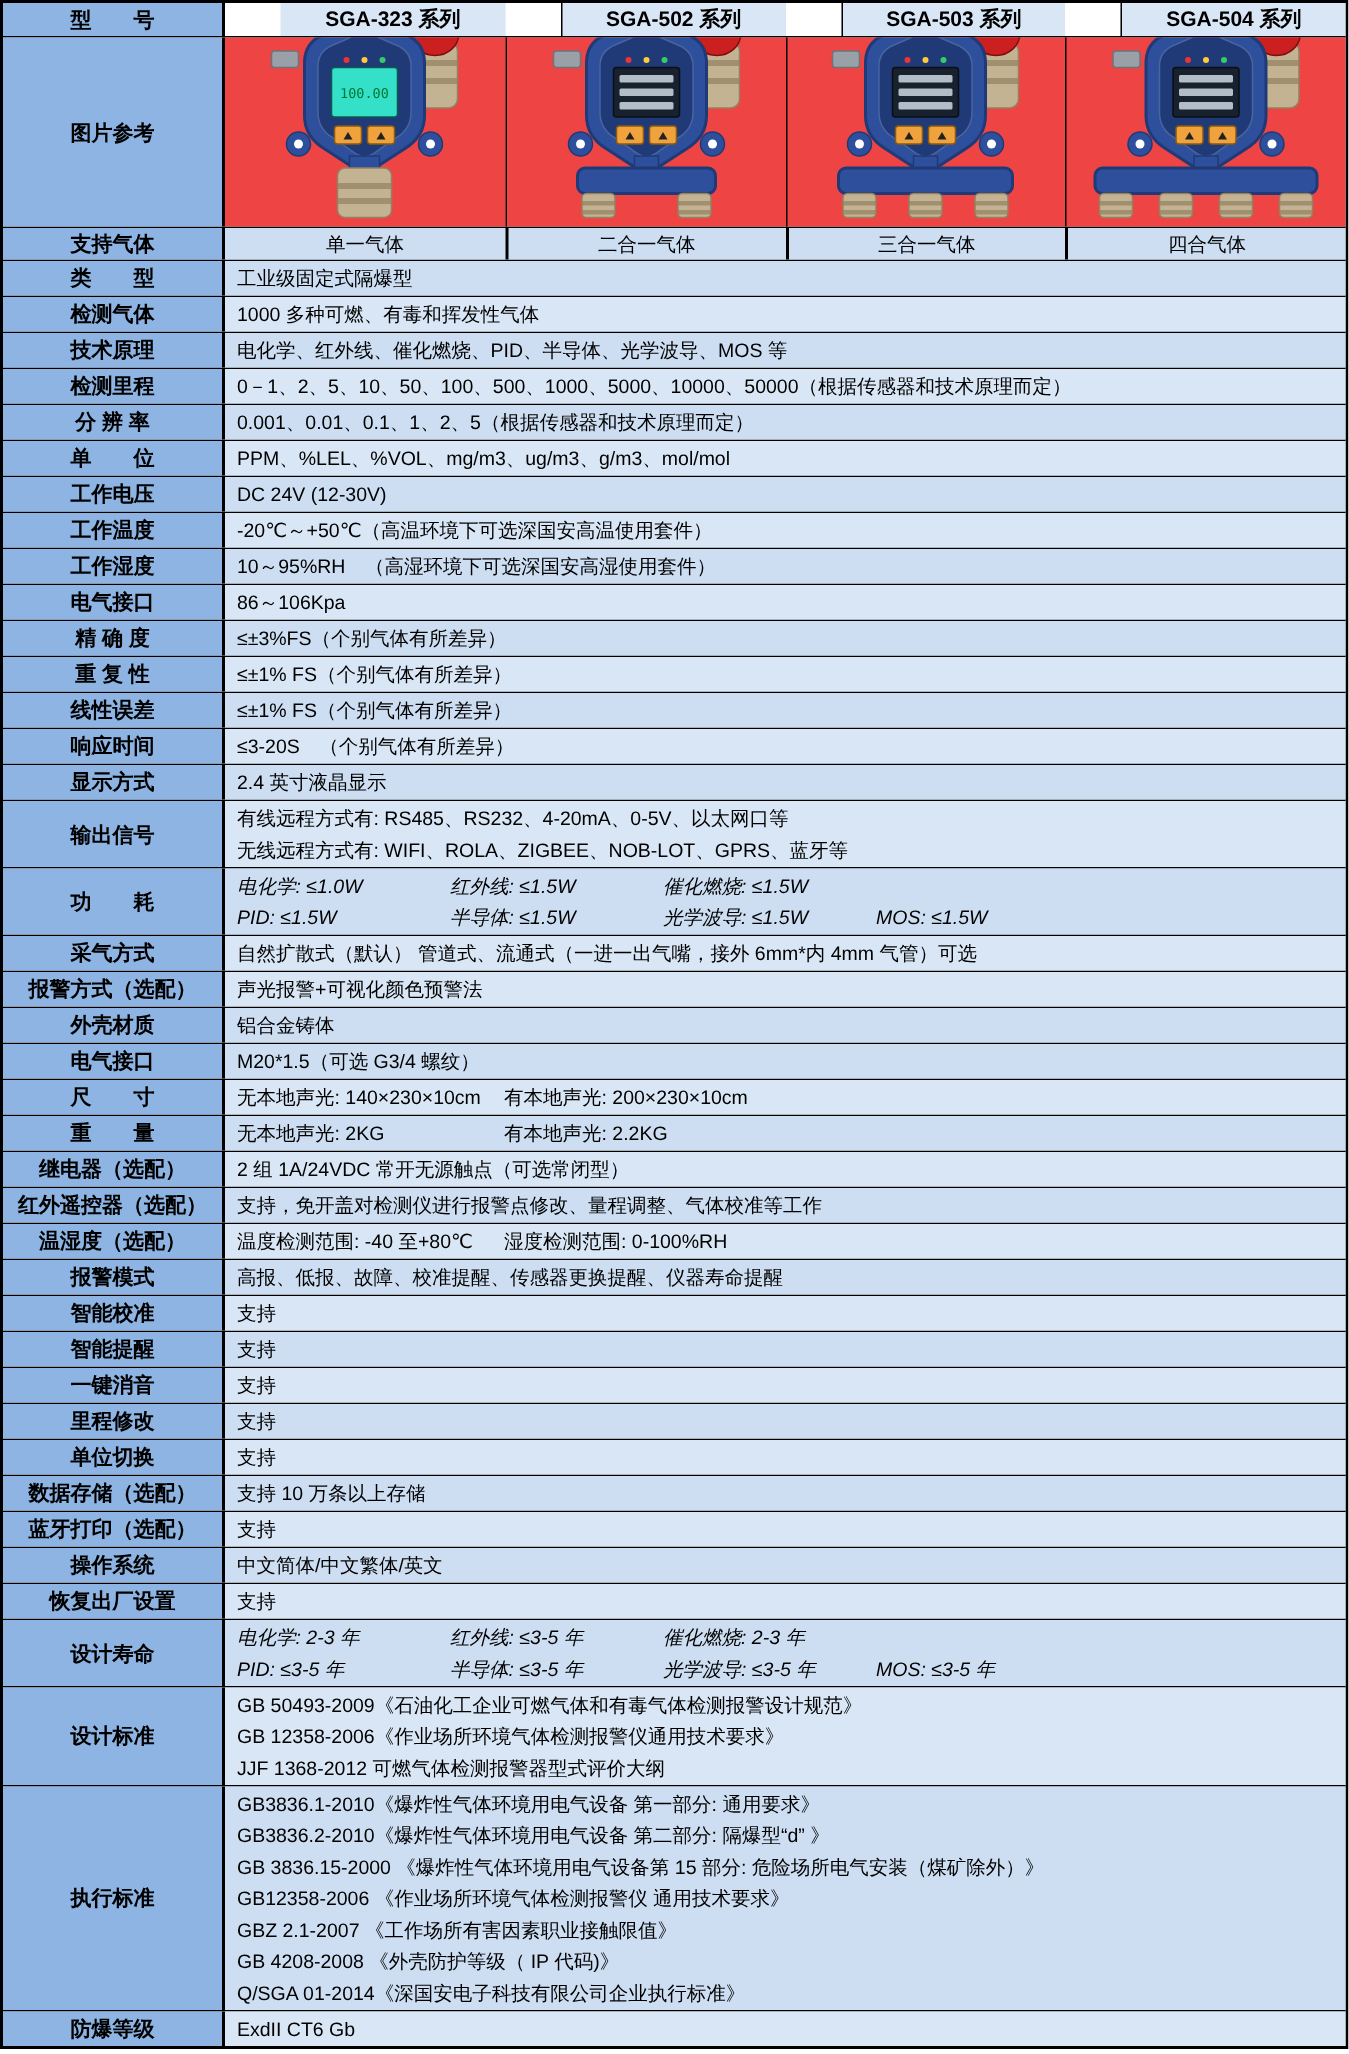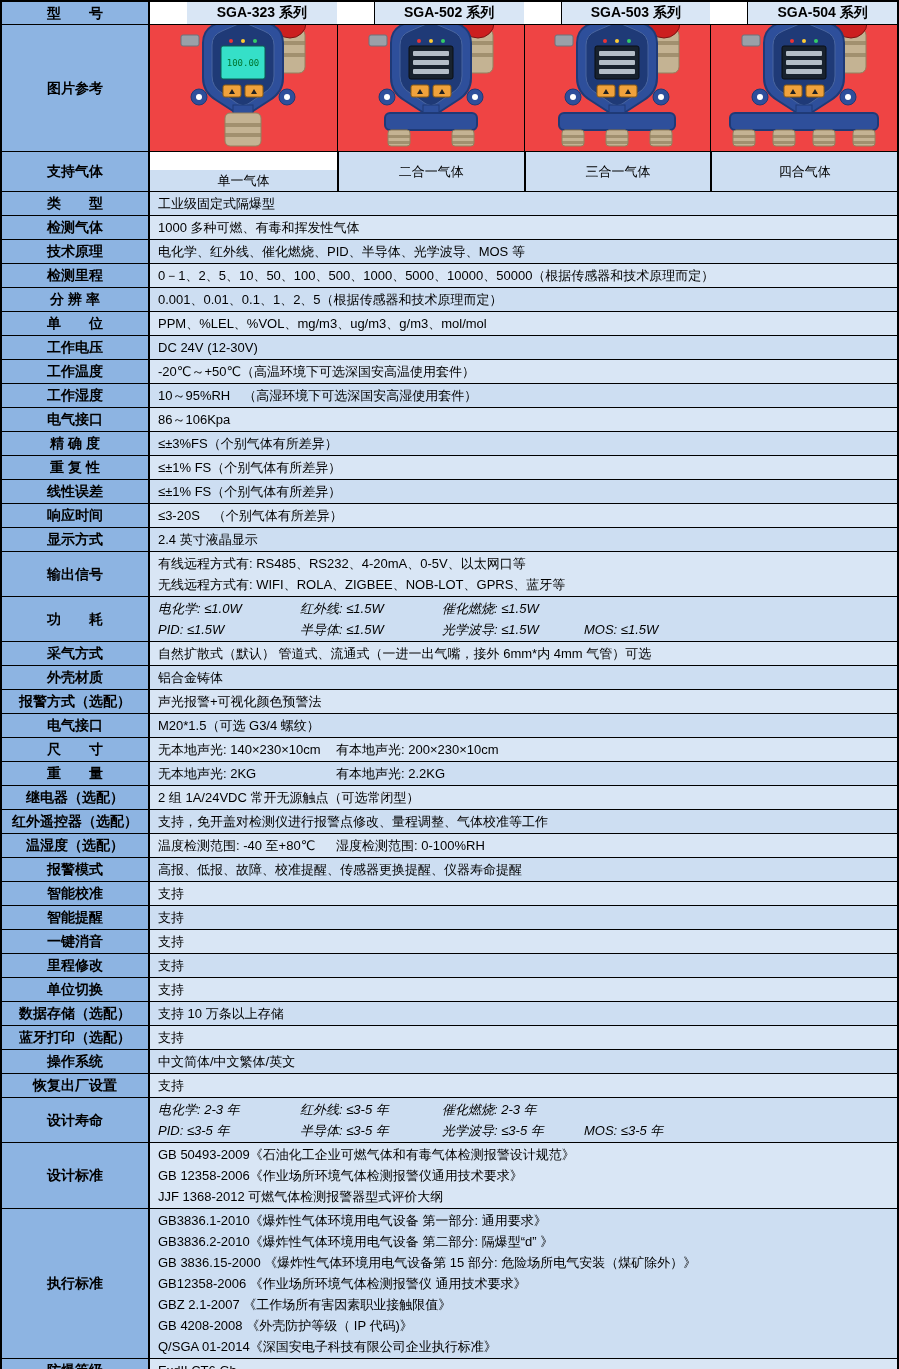--- a/index.html
+++ b/index.html
@@ -31,21 +31,21 @@
   .image-row .image-cell{
     background:#ef4444;border-left:1px solid #000;
     display:flex;align-items:flex-end;justify-content:center;height:126px;overflow:hidden;
   }
   .image-row .image-cell:nth-child(2){border-left:none;}
   .gas-cell{
     background:var(--value-bg,#cddef2);
     font-size:13px;display:flex;align-items:center;justify-content:center;
     border-left:2px solid #000000;min-height:21px;
   }
-  .gas-cell:nth-child(2){border-left:none;margin-top:18px;}
+  .gas-cell:nth-child(2){border-left:none;}
   .line{line-height:21px;white-space:nowrap;}
   .seg{display:inline-block;}
   .seg2{min-width:178px;}
   .seg3{min-width:142px;font-style:italic;}
 </style>
 </head>
 <body>
 
 <div class="spec-table">
 
@@ -323,30 +323,30 @@
           <div class="line"><span class="seg seg3">电化学: ≤1.0W</span><span class="seg seg3">红外线: ≤1.5W</span><span class="seg seg3">催化燃烧: ≤1.5W</span></div>
           <div class="line"><span class="seg seg3">PID: ≤1.5W</span><span class="seg seg3">半导体: ≤1.5W</span><span class="seg seg3">光学波导: ≤1.5W</span><span class="seg seg3">MOS: ≤1.5W</span></div>
         </div>
       </div>
       <div class="trow alt">
         <div class="label-cell">采气方式</div>
         <div class="value-cell">
           <div class="line"><span class="seg">自然扩散式（默认） 管道式、流通式（一进一出气嘴，接外 6mm*内 4mm 气管）可选</span></div>
         </div>
       </div>
+      <div class="trow alt">
+        <div class="label-cell">报警方式（选配）</div>
+        <div class="value-cell">
+          <div class="line"><span class="seg">声光报警+可视化颜色预警法</span></div>
+        </div>
+      </div>
       <div class="trow">
         <div class="label-cell">外壳材质</div>
         <div class="value-cell">
           <div class="line"><span class="seg">铝合金铸体</span></div>
-        </div>
-      </div>
-      <div class="trow alt">
-        <div class="label-cell">报警方式（选配）</div>
-        <div class="value-cell">
-          <div class="line"><span class="seg">声光报警+可视化颜色预警法</span></div>
         </div>
       </div>
       <div class="trow">
         <div class="label-cell">电气接口</div>
         <div class="value-cell">
           <div class="line"><span class="seg">M20*1.5（可选 G3/4 螺纹）</span></div>
         </div>
       </div>
       <div class="trow alt">
         <div class="label-cell">尺　　寸</div>

